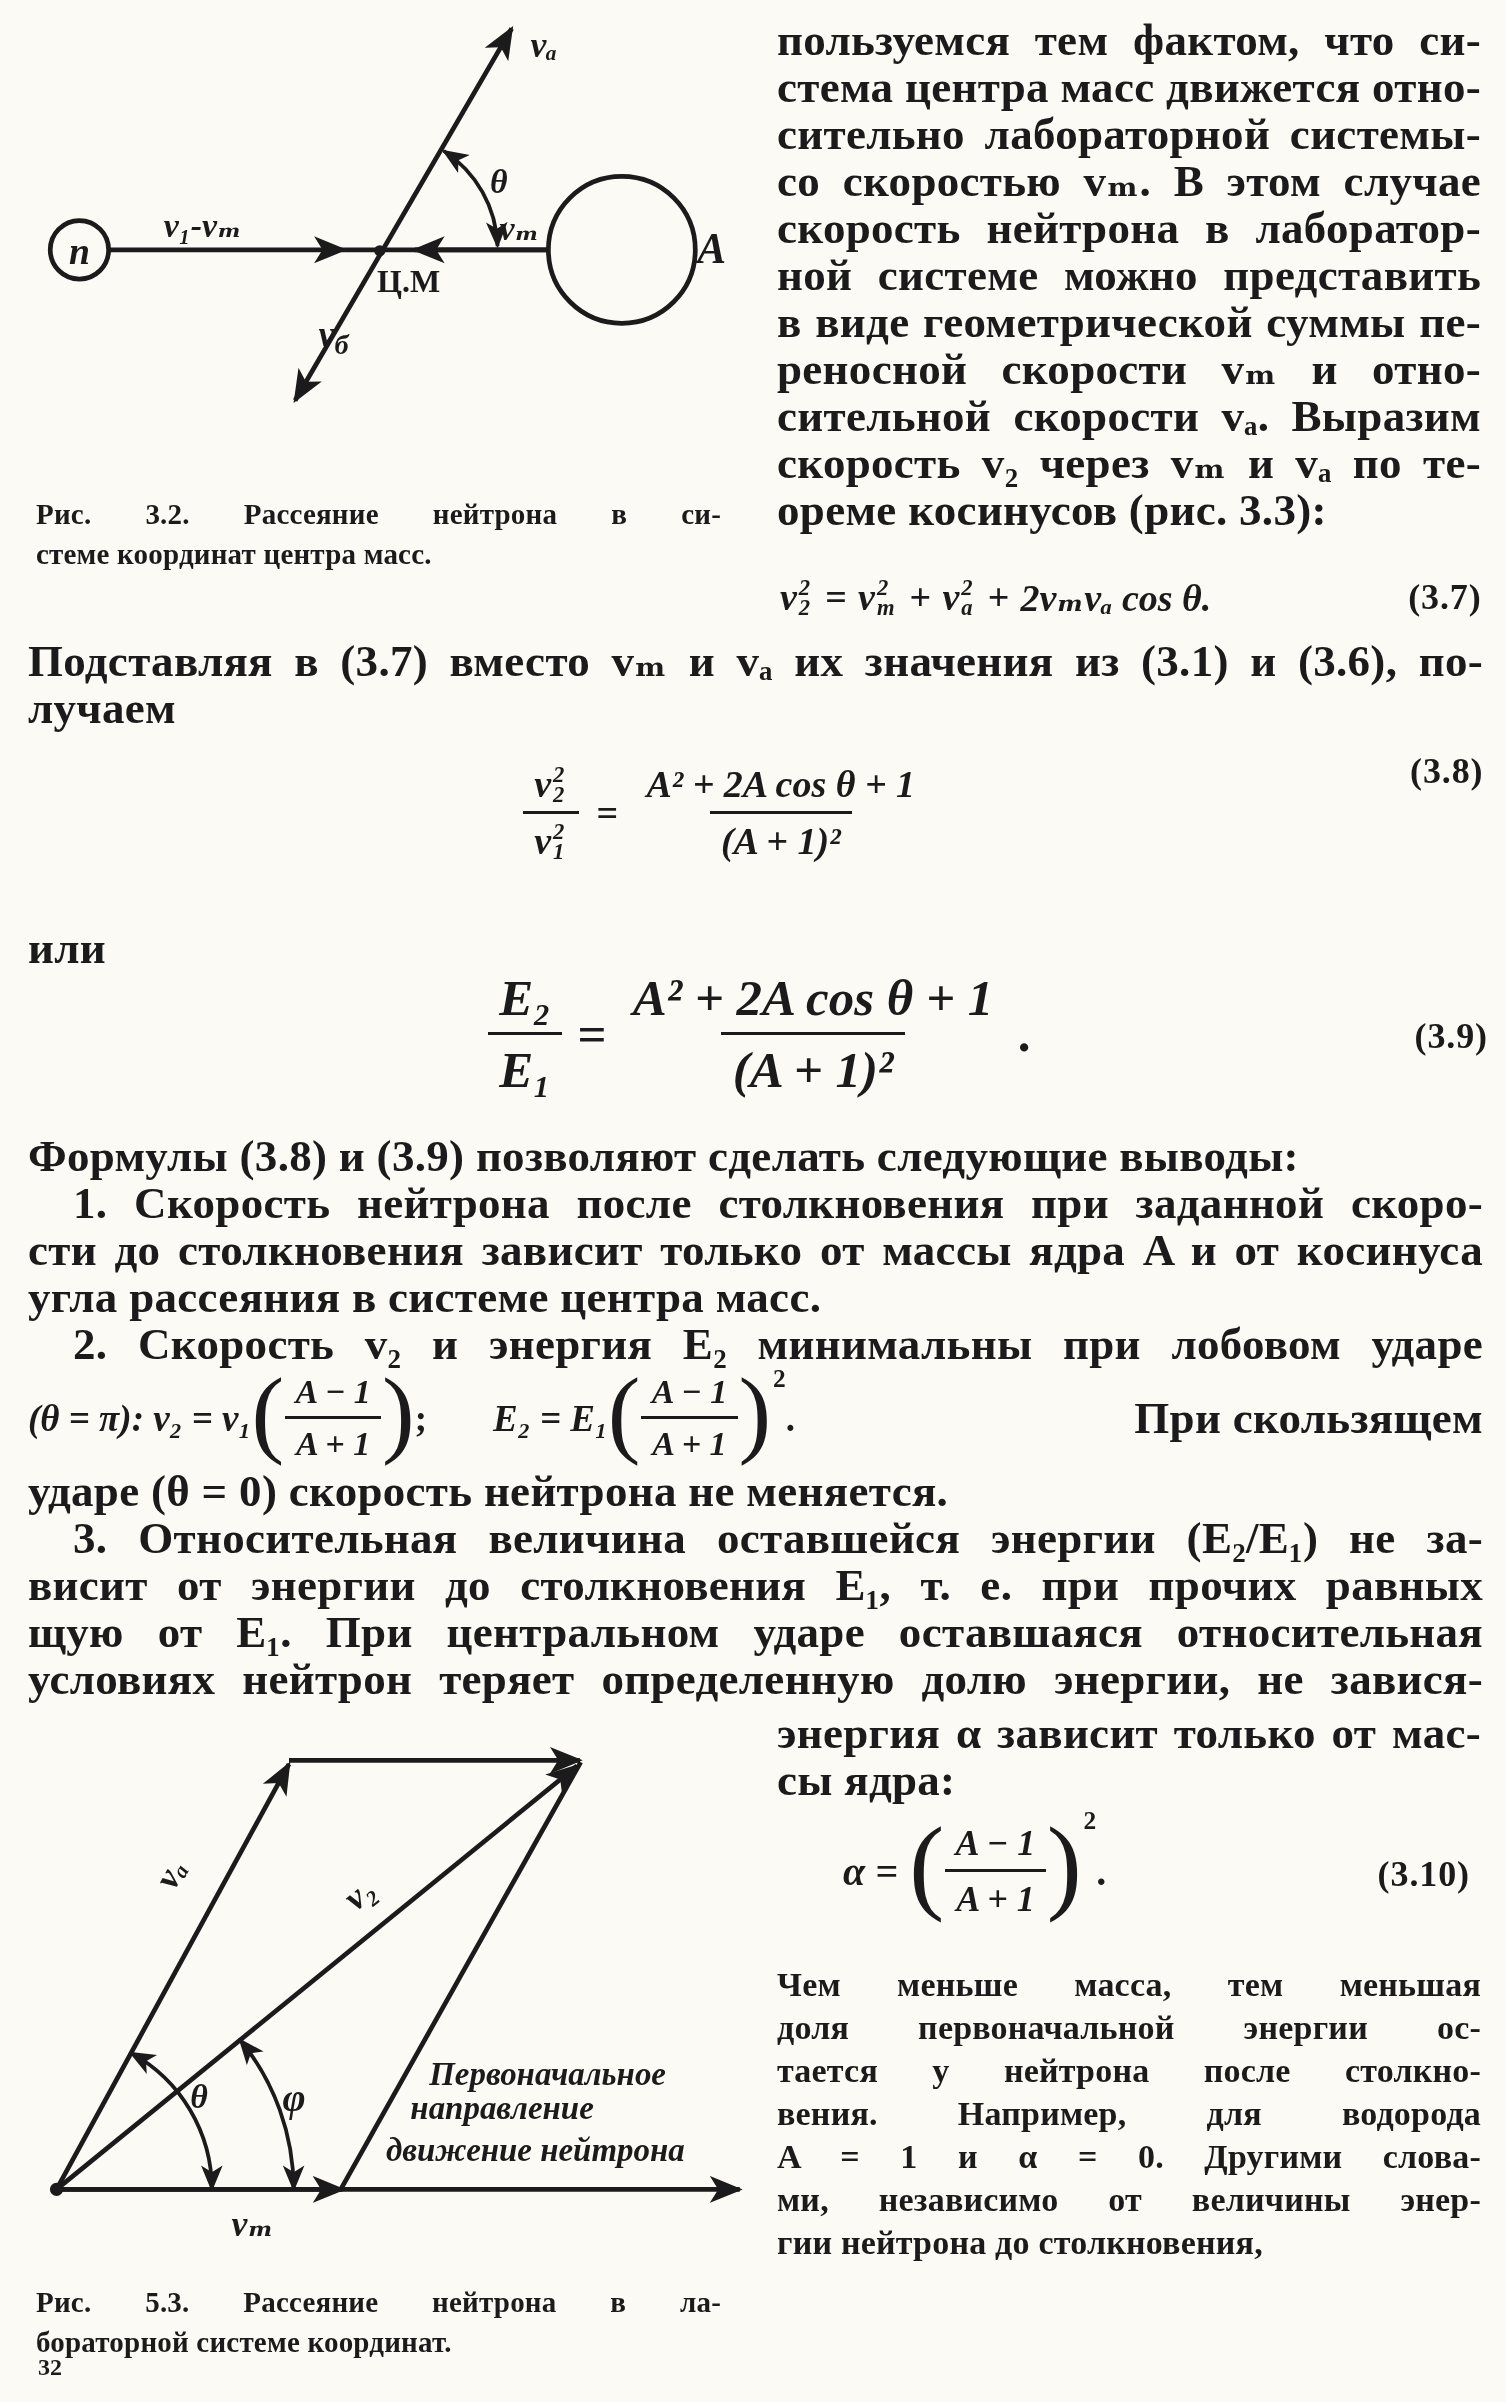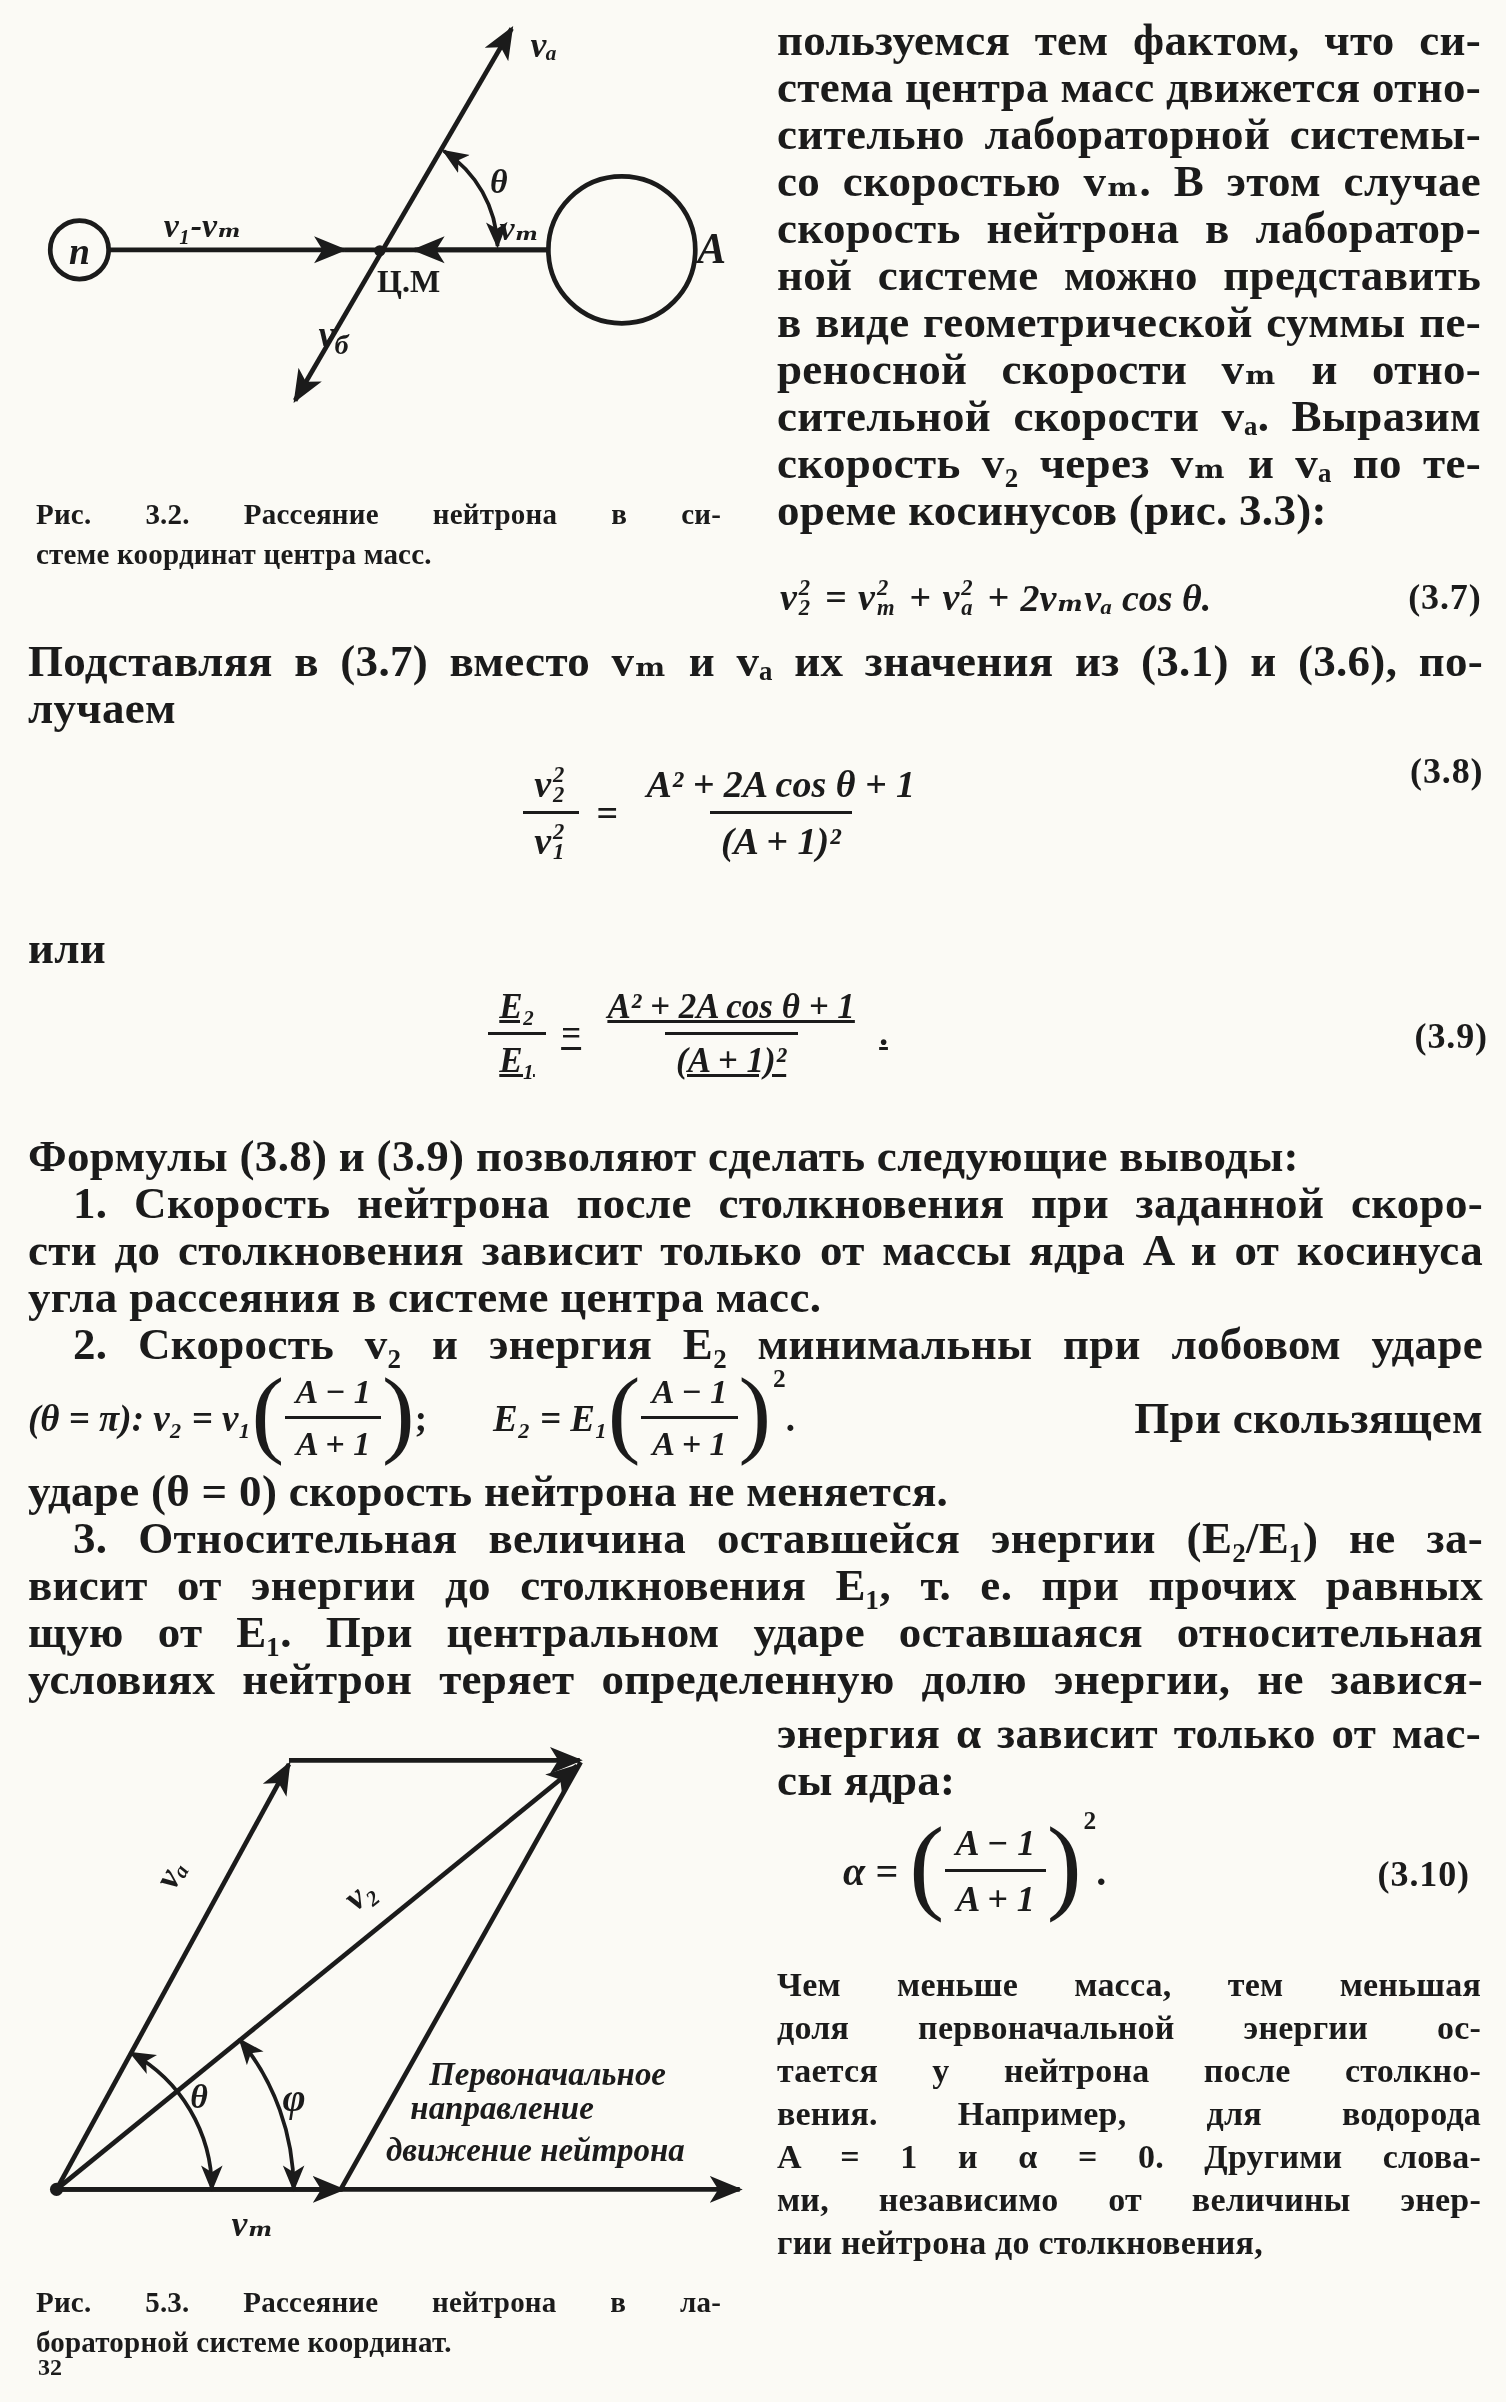--- a/index.html
+++ b/index.html
@@ -124,21 +124,21 @@
     <span class="op" style="margin:0 17px;">=</span>
     <span class="frac">
       <span class="fn">A² + 2A cos θ + 1</span>
       <span class="fd">(A + 1)²</span>
     </span>
   </div>
   <div class="eqnum" style="right:23.5px;top:750px;">(3.8)</div>
 
   <div class="abs ln" style="left:28px;top:925px;">или</div>
 
-  <div class="abs eqflex" style="left:488px;top:975px;height:118px;font-size:35px;text-decoration:underline;">
+  <div class="abs eqflex" style="left:488px;top:975px;height:118px;font-size:51px;">
     <span class="frac">
       <span class="fn">E₂</span>
       <span class="fd">E₁</span>
     </span>
     <span class="op" style="margin:0 15px;">=</span>
     <span class="frac">
       <span class="fn">A² + 2A cos θ + 1</span>
       <span class="fd">(A + 1)²</span>
     </span>
     <span class="rom" style="margin-left:13px;">.</span>

